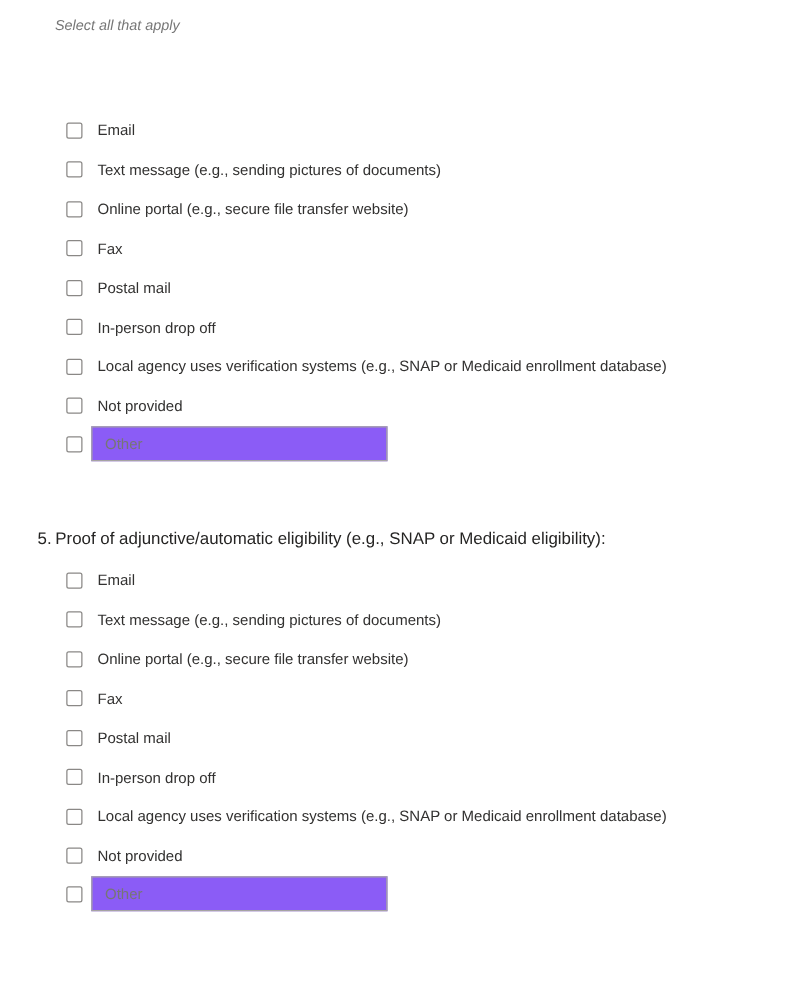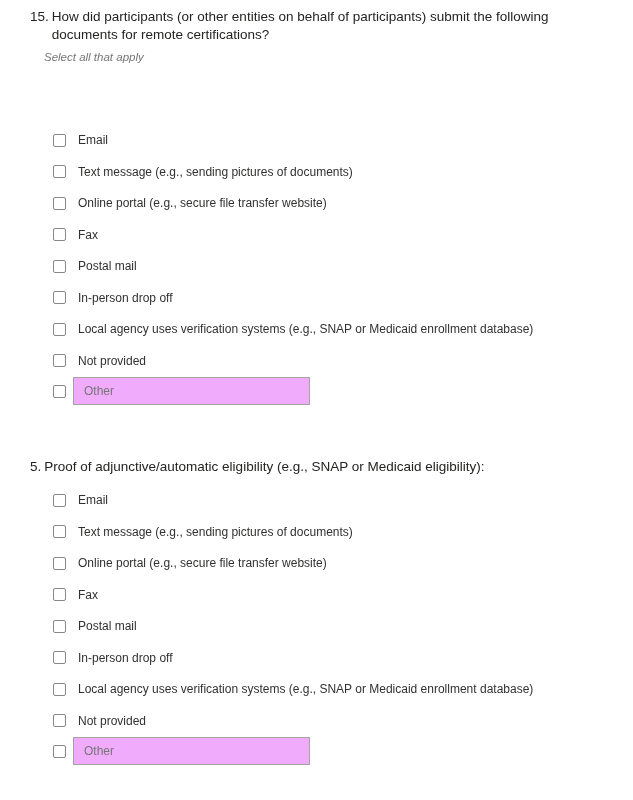--- a/index.html
+++ b/index.html
@@ -68,37 +68,33 @@
     align-items: center;
     height: 28px;
     margin-top: -8px;
     margin-bottom: 0;
   }
   .other-input {
     margin-left: 7px;
     width: 237px;
     height: 28px;
     border: 1px solid #a6a4a2;
-    background: #f0abfc;
+    background: #8b5cf6;
     font-family: "Liberation Sans", "DejaVu Sans", sans-serif;
     font-size: 12px;
     color: #323130;
     padding: 0 10px;
     outline: none;
   }
   .other-input::placeholder { color: #767676; opacity: 1; }
 </style>
 </head>
 <body>
 
 <div class="question q15">
-  <div class="q-title">
-    <span class="q-number">15.</span>
-    <span>How did participants (or other entities on behalf of participants) submit the following documents for remote certifications?</span>
-  </div>
   <div class="q-subtitle">Select all that apply</div>
 </div>
 
 <div class="question q16">
   <div class="options">
 
       <div class="option-row">
         <span class="checkbox"></span>
         <span class="option-label">Email</span>
       </div>

